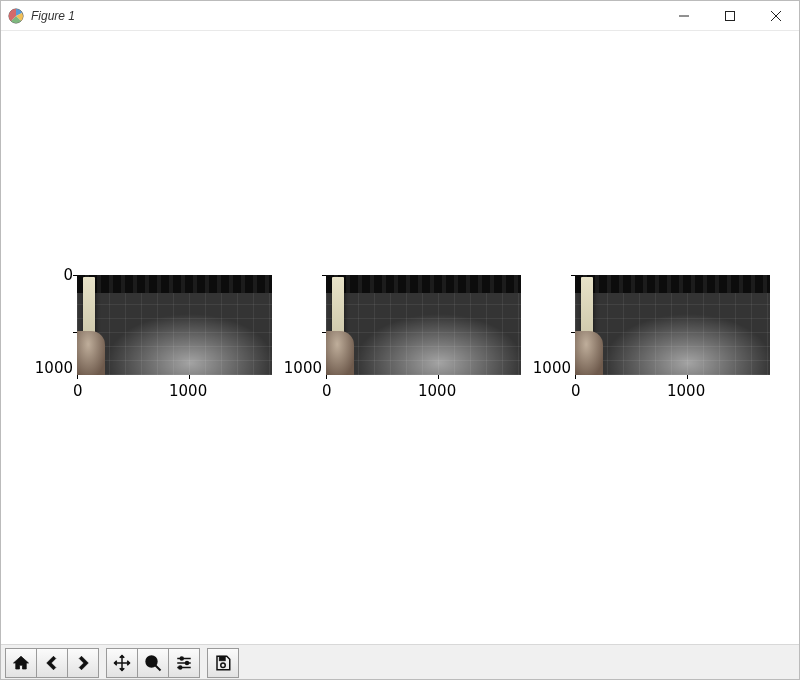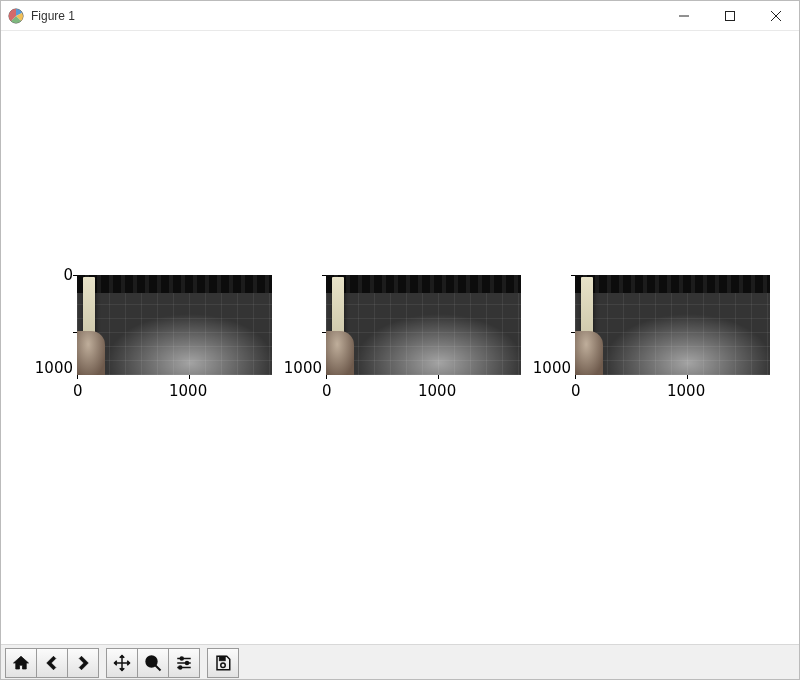--- a/index.html
+++ b/index.html
@@ -20,21 +20,21 @@
       border-bottom: 1px solid #e9e9e9;
       font-size: 12px;
       color: #333;
     }
     .titlebar .app-icon {
       width: 16px; height: 16px;
       margin: 0 7px;
       position: relative;
     }
     .titlebar .app-icon svg { display:block; }
-    .titlebar .title { flex: 0 0 auto; }
+    .titlebar .title { flex: 0 0 auto; font-style: italic; }
     .titlebar .spacer { flex: 1 1 auto; }
     .win-btn {
       width: 46px; height: 30px;
       display: flex; align-items: center; justify-content: center;
       color: #333;
     }
     .win-btn svg { stroke: #222; fill: none; }
     
     .canvas-area {
       width: 100%;

